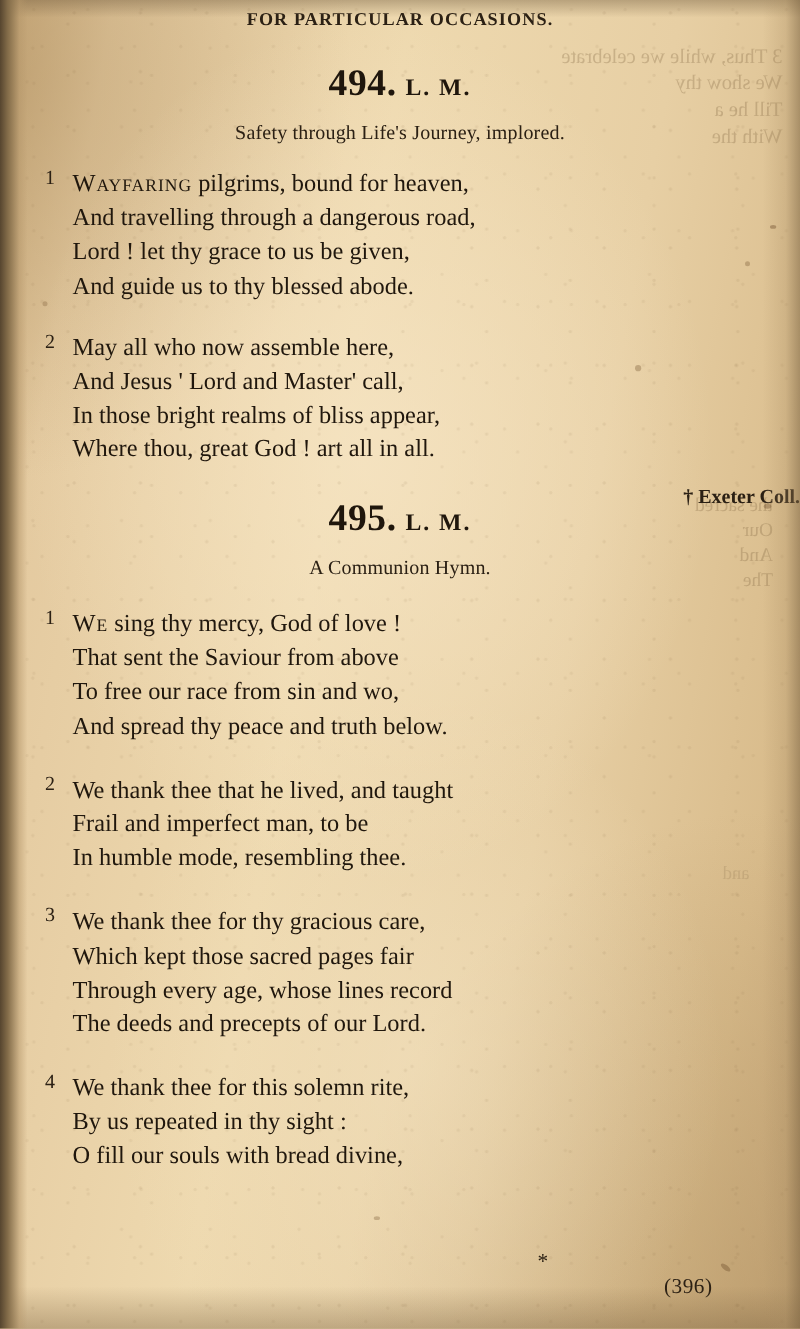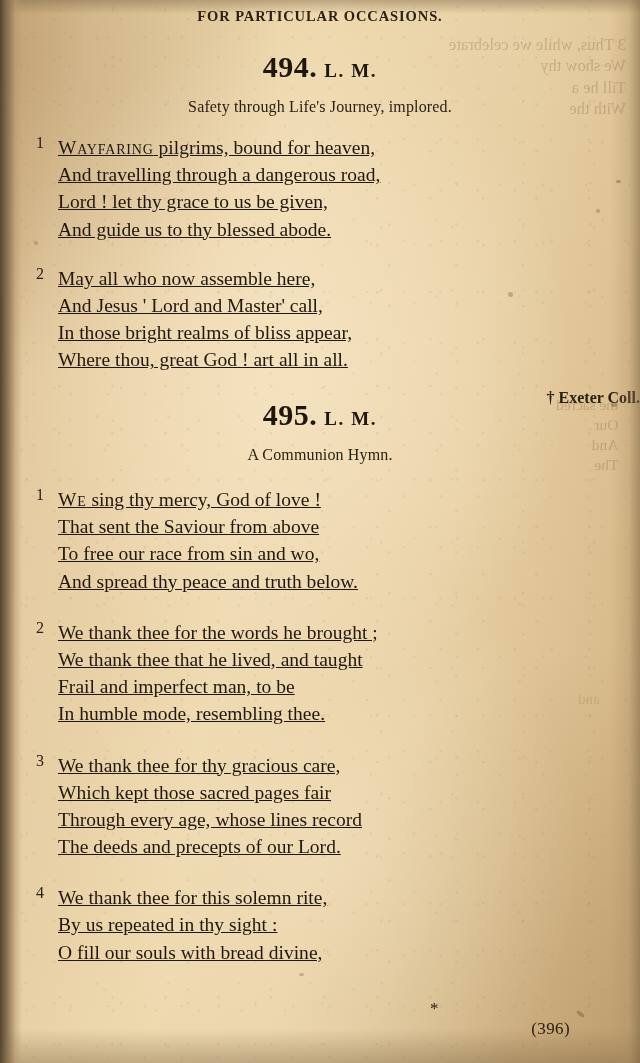--- a/index.html
+++ b/index.html
@@ -159,21 +159,20 @@
     top: 0;
     font-size: 16px;
     color: #2b2014;
   }
   .line {
     font-size: 19.5px;
     line-height: 1.395;
     color: #20170d;
     white-space: pre-wrap;
     letter-spacing: 0.02px;
-    text-decoration: underline;
   }
   .line .smallcaps {
     font-variant: small-caps;
     letter-spacing: 0.8px;
   }
 
   .attribution {
     text-align: right;
     font-size: 16px;
     font-weight: 700;
@@ -271,21 +270,20 @@
         <div class="stanza" style="margin-bottom:24px;">
           <span class="stanza-num">1</span>
           <div class="line"><span class="smallcaps">We</span><span> sing thy mercy, God of love !</span></div>
           <div class="line">That sent the Saviour from above</div>
           <div class="line">To free our race from sin and wo,</div>
           <div class="line">And spread thy peace and truth below.</div>
         </div>
 
         <div class="stanza" style="margin-bottom:24px;">
           <span class="stanza-num">2</span>
-          <div class="line">We thank thee for the words he brought ;</div>
           <div class="line">We thank thee that he lived, and taught</div>
           <div class="line">Frail and imperfect man, to be</div>
           <div class="line">In humble mode, resembling thee.</div>
         </div>
 
         <div class="stanza" style="margin-bottom:24px;">
           <span class="stanza-num">3</span>
           <div class="line">We thank thee for thy gracious care,</div>
           <div class="line">Which kept those sacred pages fair</div>
           <div class="line">Through every age, whose lines record</div>

